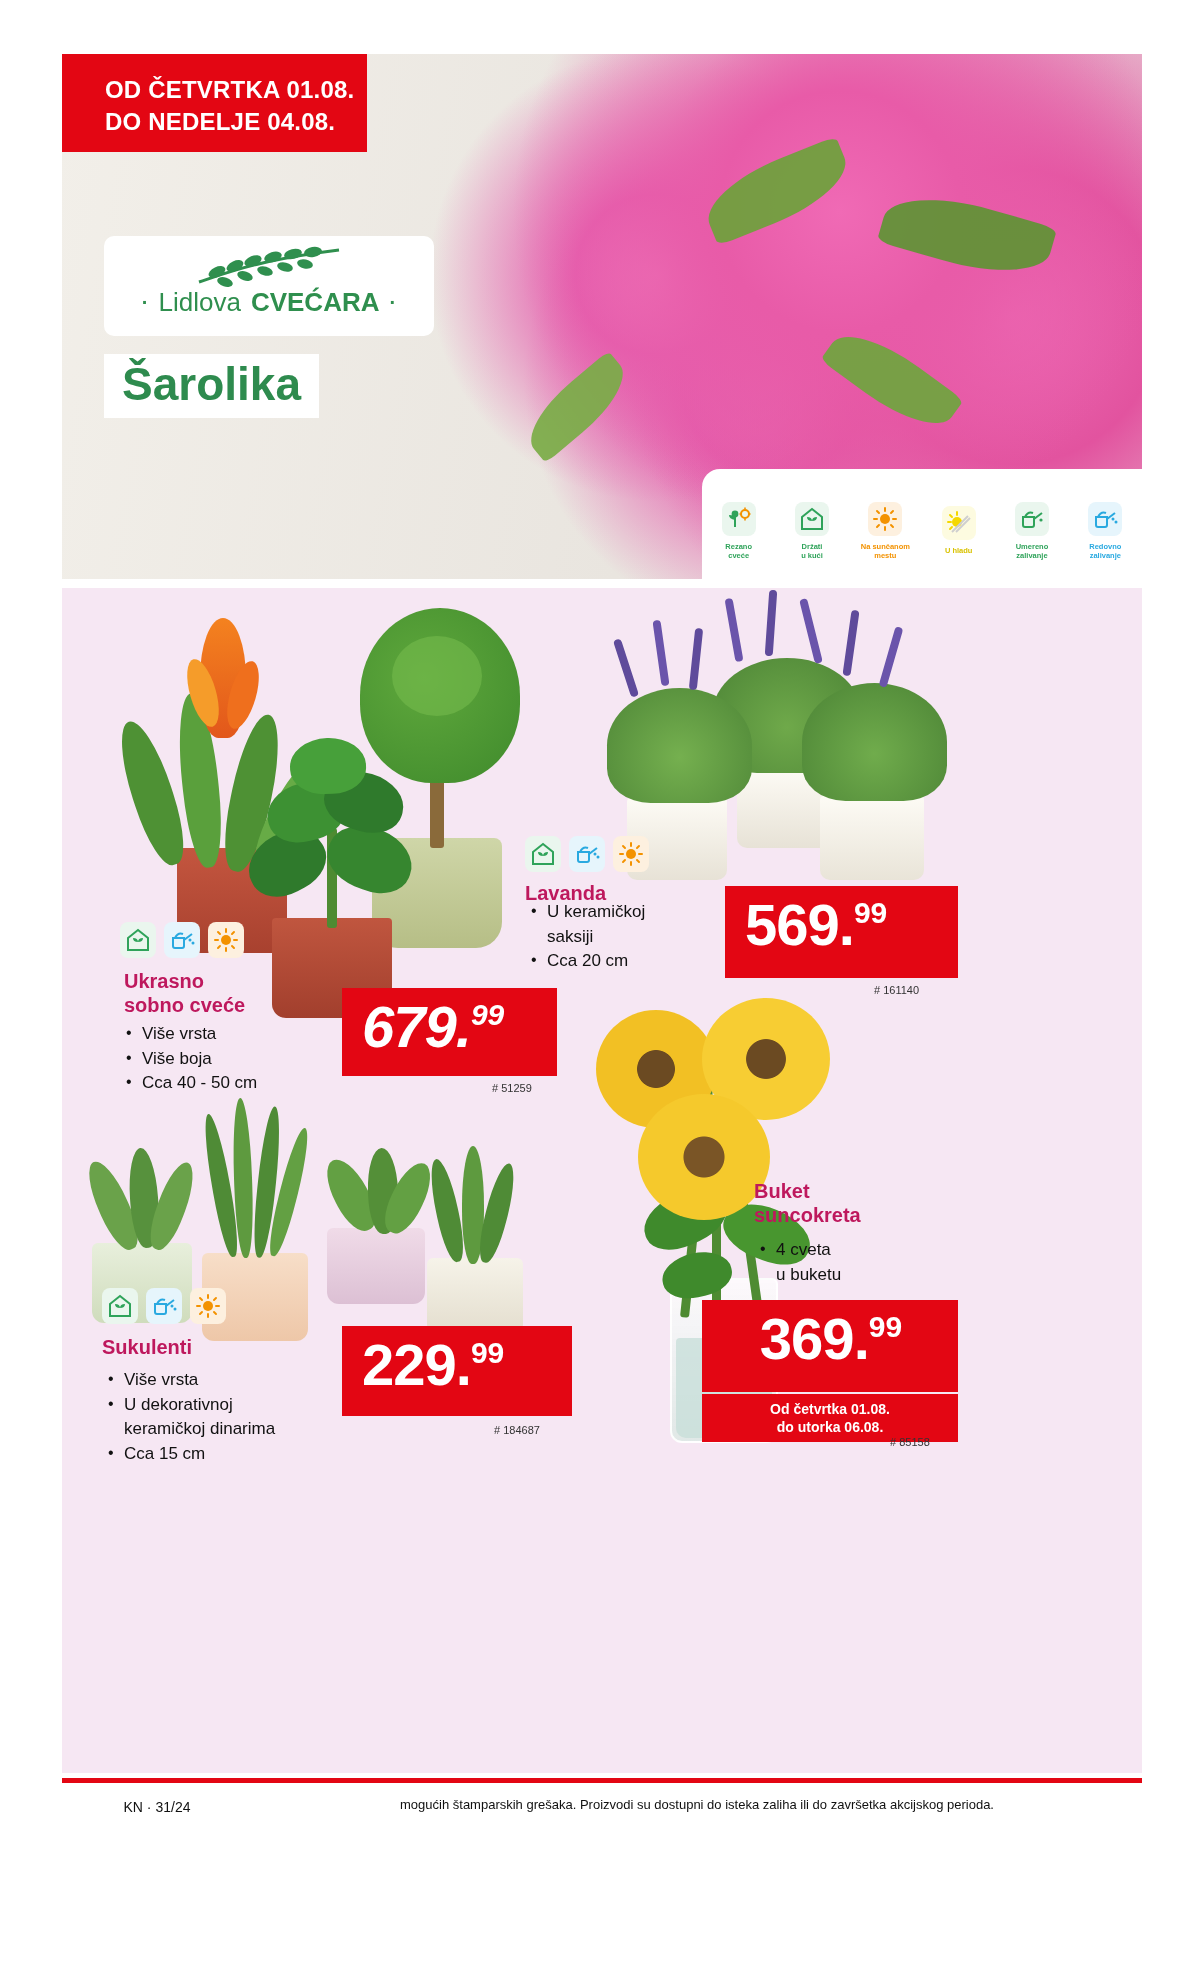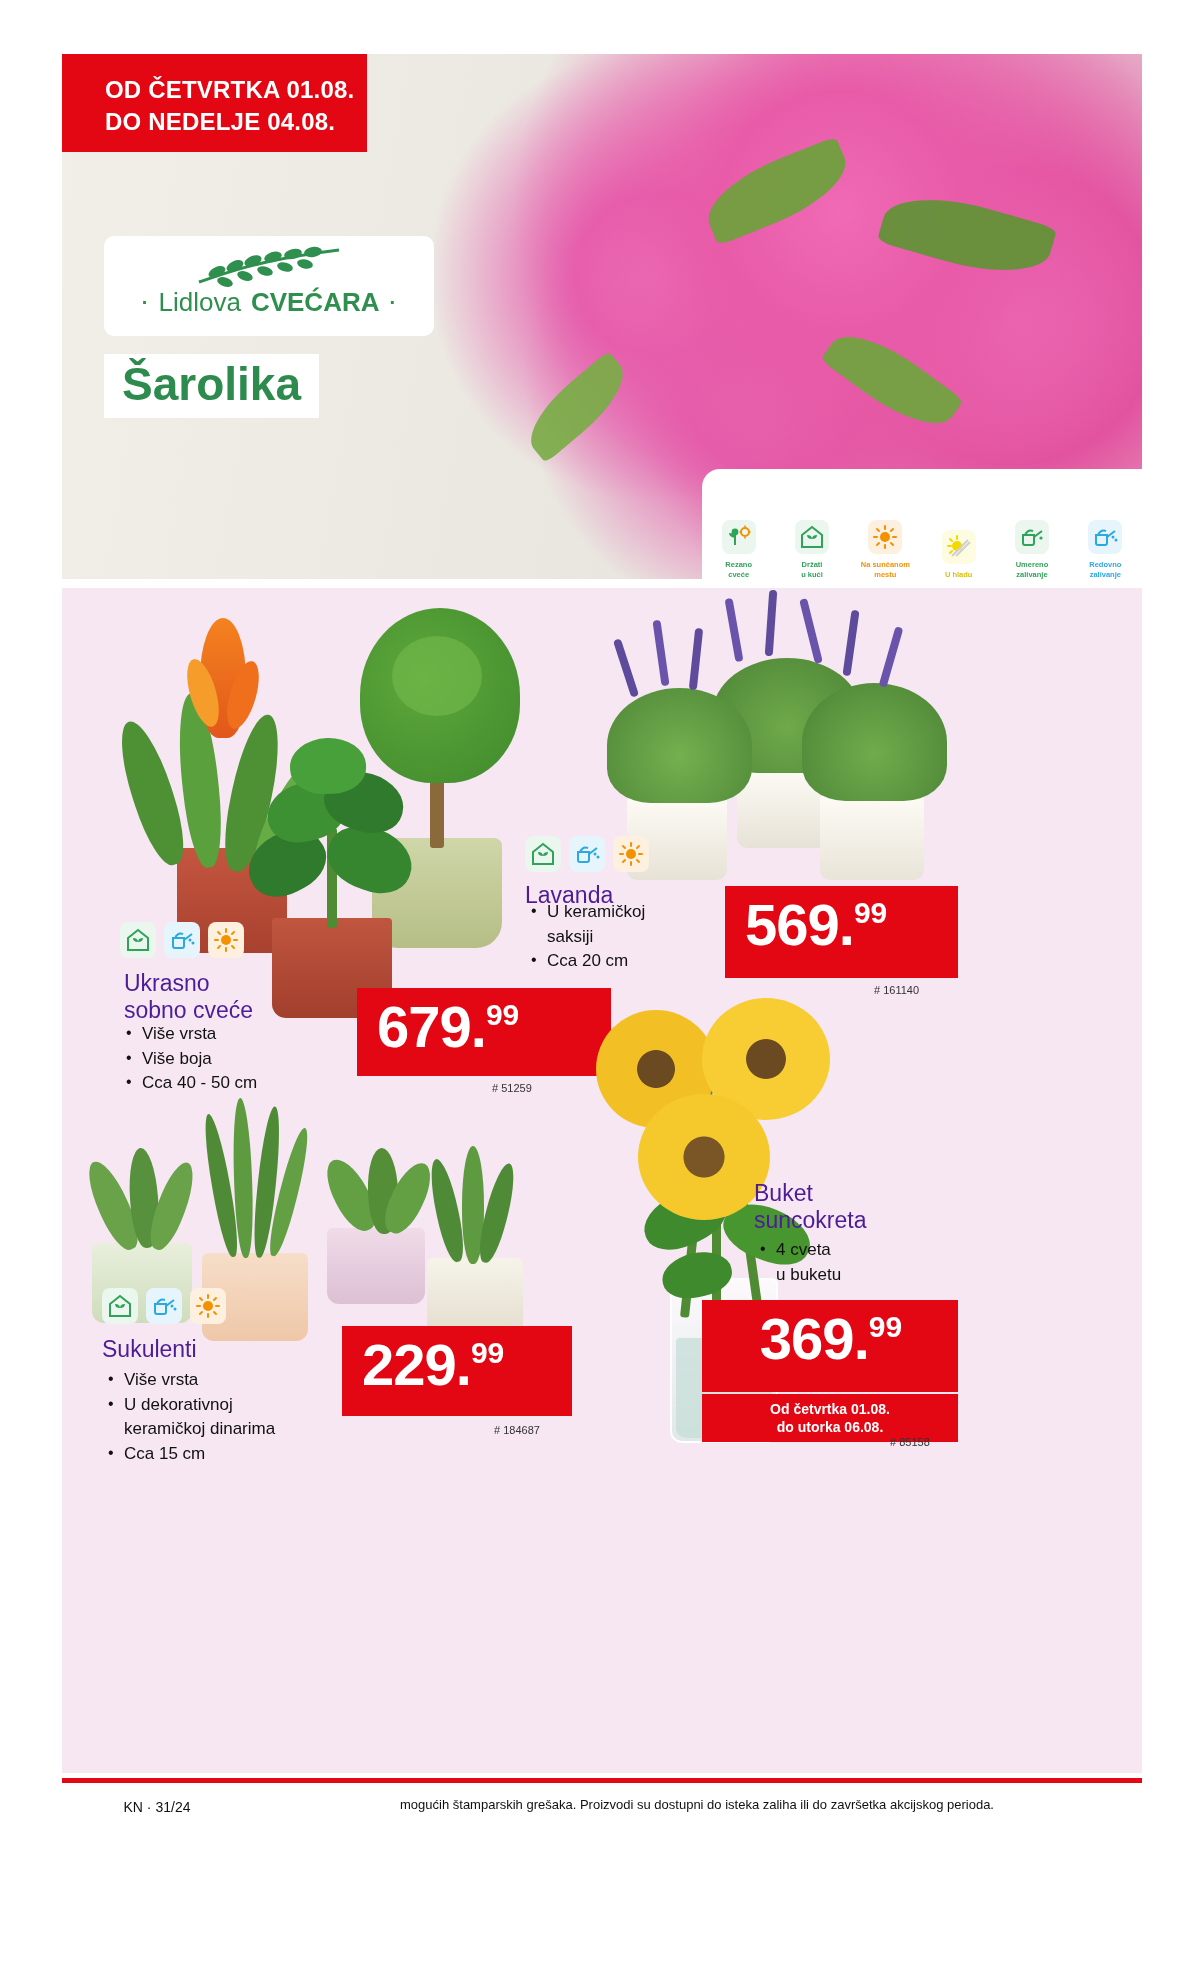--- a/index.html
+++ b/index.html
@@ -84,21 +84,21 @@
     padding: 6px 18px 10px 18px;
     line-height: 1.05;
   }
 
   
   .hero-iconstrip {
     position: absolute; right: 0; bottom: 0;
     width: 440px; height: 110px;
     background: #ffffff;
     border-top-left-radius: 18px;
-    display: flex; align-items: flex-end; justify-content: space-around;
+    display: flex; align-items: center; justify-content: space-around;
     padding-top: 14px;
   }
   .hero-icon { width: 62px; text-align: center; }
   .hero-icon .cap {
     margin-top: 6px; font-size: 7.5px; line-height: 1.25;
     font-weight: 700;
   }
 
   .ic {
     width: 34px; height: 34px; border-radius: 8px;
@@ -120,21 +120,21 @@
 
   
   .pot { position: absolute; border-radius: 4px 4px 14px 14px; }
   .stem { position: absolute; background: #4e8b32; border-radius: 3px; }
   .blade { position: absolute; border-radius: 50% 50% 45% 45%; }
 
   .iconrow { position: absolute; display: flex; gap: 8px; }
 
   .prod-name {
     position: absolute;
-    font-size: 23px; font-weight: 400; color: #4c1d95; line-height: 1.18;
+    font-size: 20px; font-weight: 700; color: #be185d; line-height: 1.18;
   }
   .bullets {
     position: absolute;
     font-size: 17px; color: #111; line-height: 1.45;
   }
   .bullets li { list-style: none; position: relative; padding-left: 22px; }
   .bullets li::before {
     content: "•"; position: absolute; left: 6px; top: -1px; font-size: 16px;
   }
 
@@ -398,21 +398,21 @@
 
     <div class="prod-name" style="left:62px; top:382px;">
       <div>Ukrasno</div>
       <div>sobno cveće</div>
     </div>
     <ul class="bullets" style="left:58px; top:434px; width:240px;">
       <li>Više vrsta</li>
       <li>Više boja</li>
       <li>Cca 40 - 50 cm</li>
     </ul>
-    <div class="pricebox" style="left:295px; top:400px; width:254px; height:88px;">
+    <div class="pricebox" style="left:280px; top:400px; width:215px; height:88px;font-style:italic;">
       <span class="int">679.</span>
       <span class="dec">99</span>
     </div>
     <div class="artno" style="left:430px; top:494px;"># 51259</div>
 
     <div class="photo" style="left:500px; top:-20px; width:420px; height:330px;">
 
       <div style="position:absolute;left:175px;top:200px;width:96px;height:80px;background:linear-gradient(180deg,#fdfbf5,#e7e2d6);border-radius:4px 4px 10px 10px;"></div>
       <div style="position:absolute;left:150px;top:90px;width:150px;height:115px;background:radial-gradient(circle at 50% 60%,#6fa94a,#4c8436);border-radius:50% 50% 30% 30%;"></div>
 

